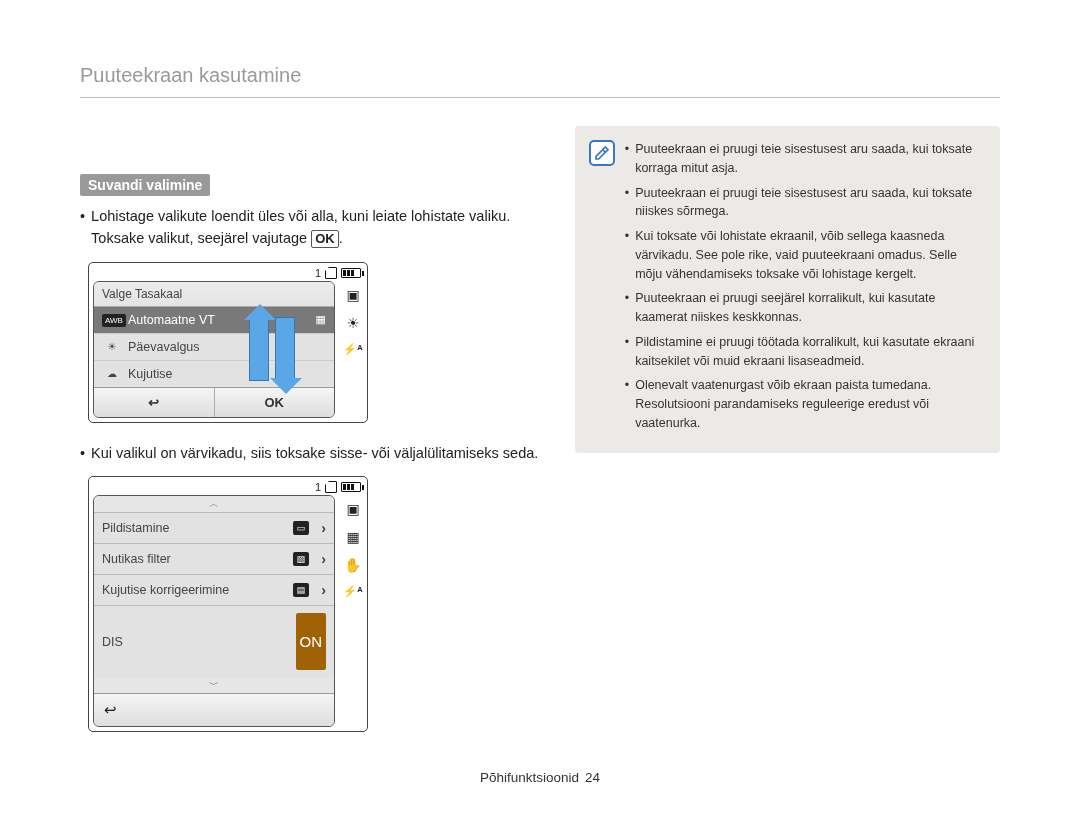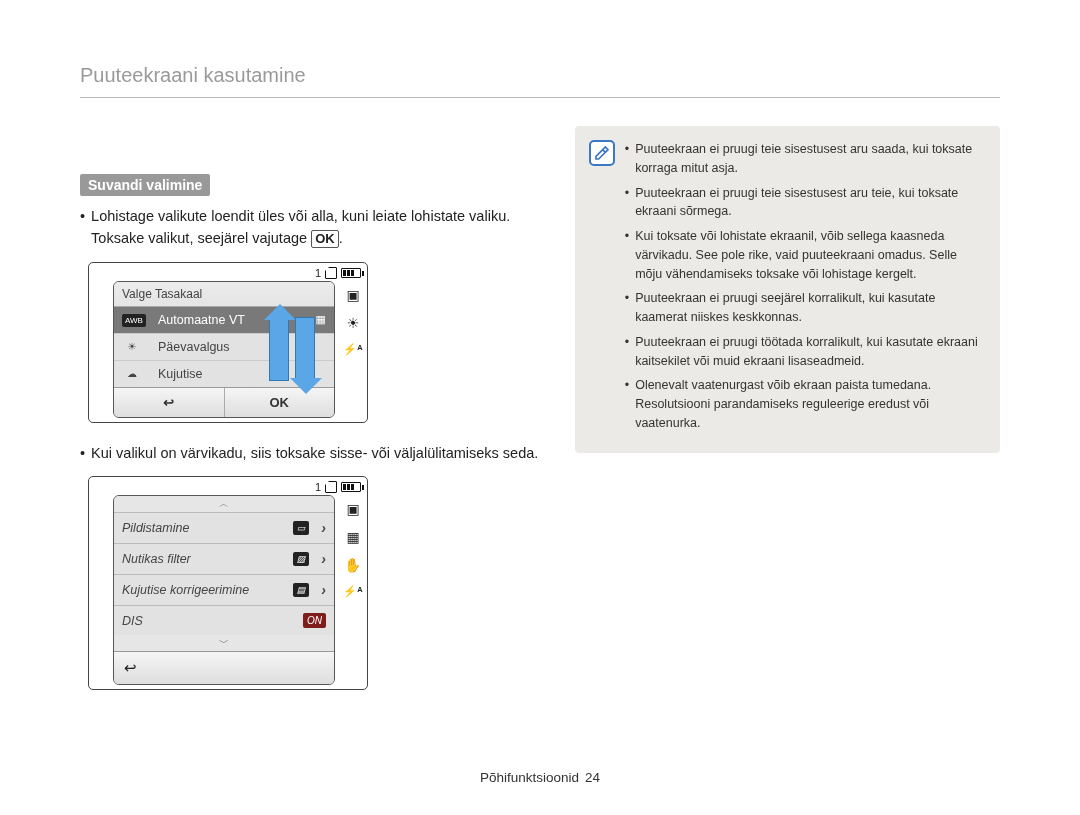--- a/index.html
+++ b/index.html
@@ -97,33 +97,32 @@
     align-items: center;
     gap: 12px;
     padding: 6px 2px;
     font-size: 14px;
   }
   .panel {
     border: 1px solid #555;
     border-radius: 6px;
     overflow: hidden;
     background: linear-gradient(#e8e8e8,#f5f5f5);
-    margin-left: 20px;
   }
   .panel-title {
     font-size: 12px;
     padding: 5px 8px;
     color: #444;
     border-bottom: 1px solid #aaa;
     background: linear-gradient(#ececec,#e4e4e4);
   }
   .panel-item {
     display: flex;
     align-items: center;
-    gap: 16px;
+    gap: 6px;
     padding: 6px 8px;
     font-size: 12.5px;
     border-top: 1px solid #ccc;
     background: #e2e2e2;
     color: #444;
   }
   .panel-item.selected {
     background: #797979;
     color: #fff;
     border-top: none;
@@ -193,36 +192,35 @@
   
   .setting-row {
     display: flex;
     align-items: center;
     padding: 7px 8px;
     font-size: 12.5px;
     border-top: 1px solid #bbb;
     color: #444;
     background: #e2e2e2;
     gap: 6px;
-    font-style: italic;
   }
   .setting-row:first-child { border-top: none; }
   .setting-row .label { flex: 1; }
   .setting-badge {
     background: #222;
     color: #fff;
     font-size: 9px;
     padding: 2px 4px;
     border-radius: 2px;
   }
   .on-badge {
-    background: #7f1d1d;
+    background: #a16207;
     color: #fff;
-    font-size: 10px;
-    padding: 2px 4px;
+    font-size: 15px;
+    padding: 20px 4px;
     border-radius: 2px;
   }
   .chev {
     font-weight: bold;
     font-size: 14px;
     margin-left: 6px;
   }
   .chev-row {
     text-align: center;
     font-size: 10px;
@@ -312,21 +310,21 @@
     position:absolute;
     top:-1px; left:-1px;
     border-top:4px solid #fff;
     border-right:4px solid transparent;
   }
 </style>
 </head>
 <body>
 
 <div class="page">
-  <h1 class="page-title">Puuteekraani kasutamine</h1>
+  <h1 class="page-title">Puuteekraan kasutamine</h1>
 
   <div class="columns">
     <div class="col-left">
       <div class="section-heading">Suvandi valimine</div>
 
       <div class="body-text bullet-row">
         <span class="bullet-dot">•</span>
         <span>
           <span>Lohistage valikute loendit üles või alla, kuni leiate lohistate valiku. Toksake valikut, seejärel vajutage </span><span class="ok-inline">OK</span><span>.</span>
         </span>
@@ -433,33 +431,33 @@
               <path fill="none" stroke="#3b77c2" stroke-width="2.5" d="M3 17 L13 7 L17 11 L7 21 L3 21 Z M13 7 L17 3 L21 7 L17 11"></path>
             </svg>
         </div>
         <div class="note-list">
           <div class="note-item">
               <span>•</span>
               <span>Puuteekraan ei pruugi teie sisestusest aru saada, kui toksate korraga mitut asja.</span>
             </div>
           <div class="note-item">
               <span>•</span>
-              <span>Puuteekraan ei pruugi teie sisestusest aru teie, kui toksate ekraani sõrmega.</span>
+              <span>Puuteekraan ei pruugi teie sisestusest aru saada, kui toksate niiskes sõrmega.</span>
             </div>
           <div class="note-item">
               <span>•</span>
               <span>Kui toksate või lohistate ekraanil, võib sellega kaasneda värvikadu. See pole rike, vaid puuteekraani omadus. Selle mõju vähendamiseks toksake või lohistage kergelt.</span>
             </div>
           <div class="note-item">
               <span>•</span>
               <span>Puuteekraan ei pruugi seejärel korralikult, kui kasutate kaamerat niiskes keskkonnas.</span>
             </div>
           <div class="note-item">
               <span>•</span>
-              <span>Puuteekraan ei pruugi töötada korralikult, kui kasutate ekraani kaitsekilet või muid ekraani lisaseadmeid.</span>
+              <span>Pildistamine ei pruugi töötada korralikult, kui kasutate ekraani kaitsekilet või muid ekraani lisaseadmeid.</span>
             </div>
           <div class="note-item">
               <span>•</span>
               <span>Olenevalt vaatenurgast võib ekraan paista tumedana. Resolutsiooni parandamiseks reguleerige eredust või vaatenurka.</span>
             </div>
         </div>
       </div>
     </div>
   </div>
 </div>

